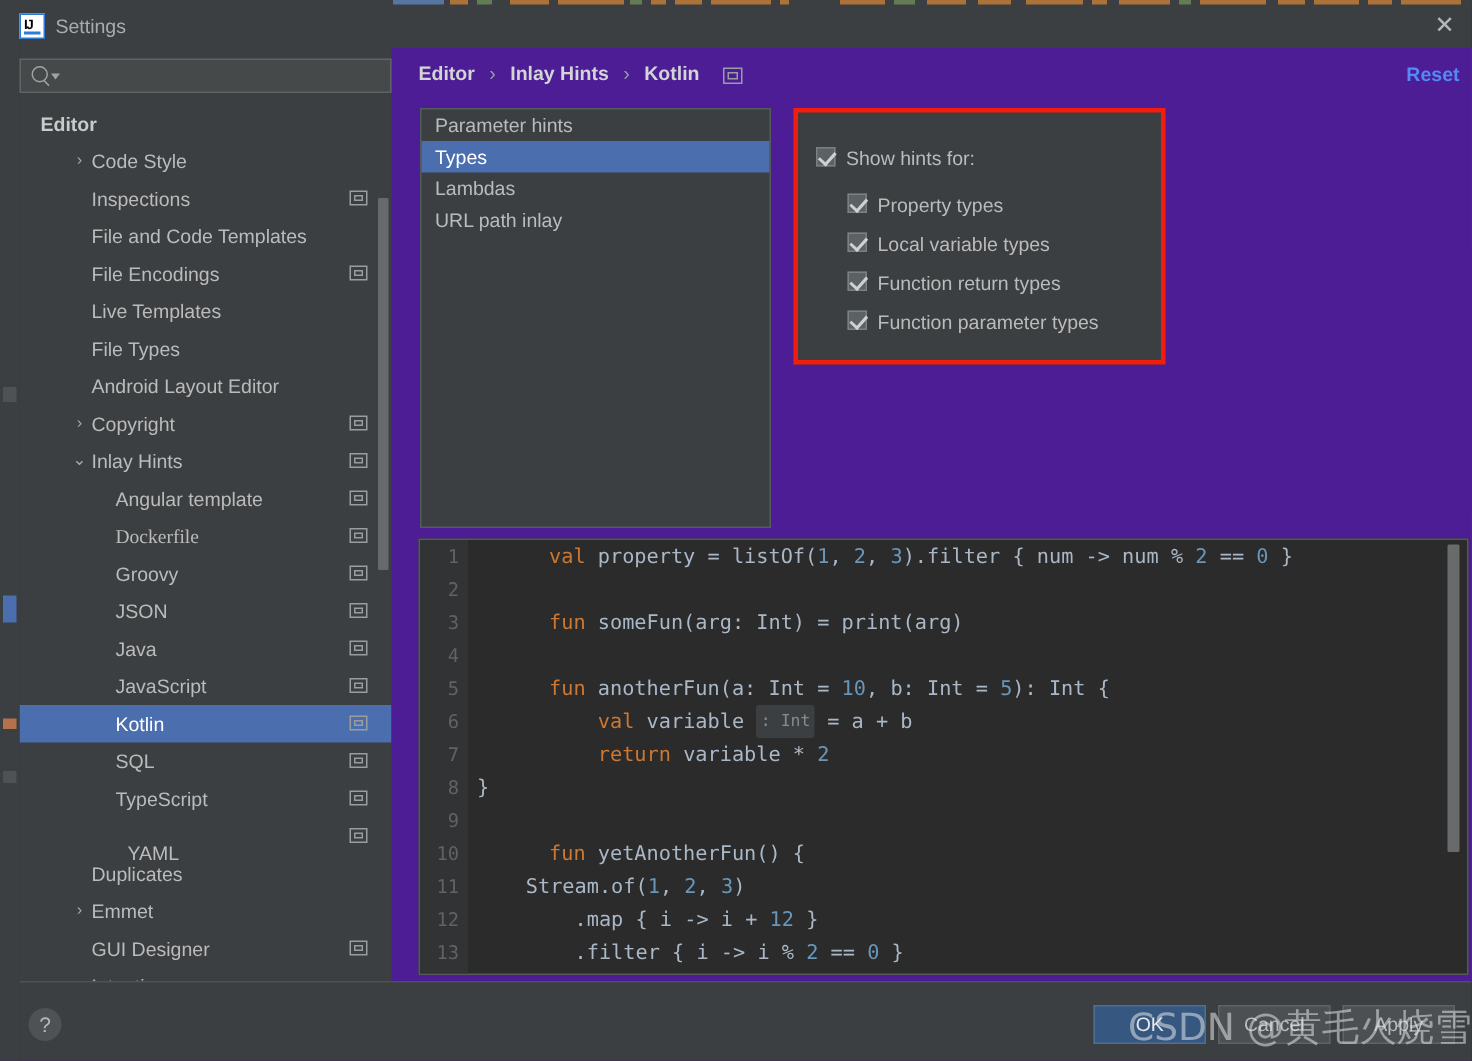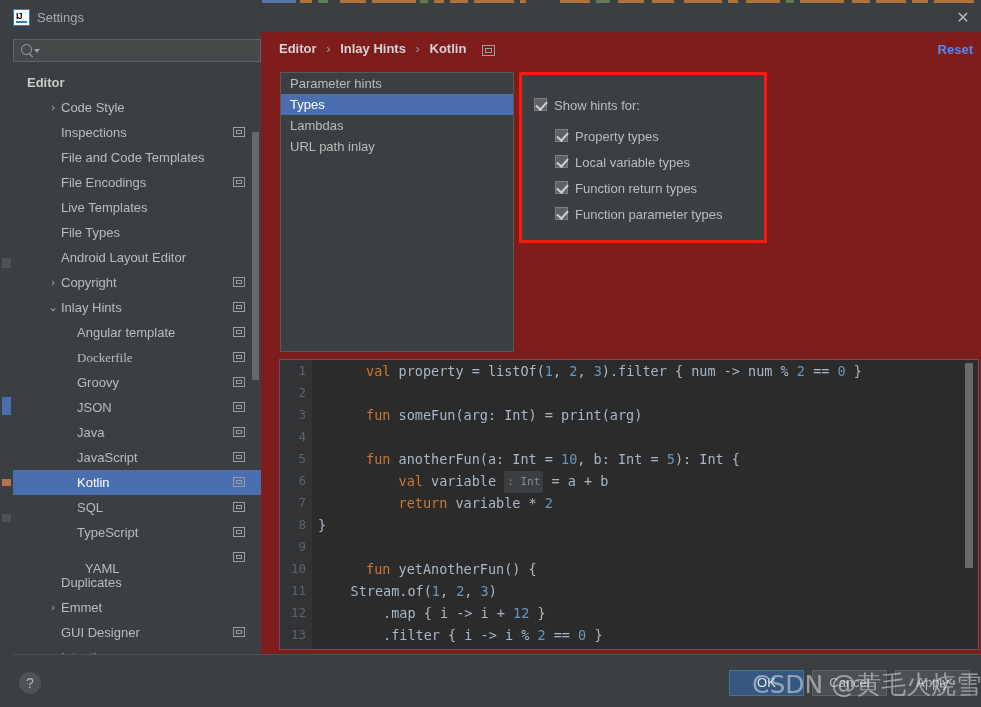--- a/index.html
+++ b/index.html
@@ -34,21 +34,21 @@
   .bg-left .chip {
     position: absolute; left: 2px; width: 9px; height: 10px; background: #4e5254;
   }
   .bg-left .chip.sel { background: #4b6eaf; height: 18px; }
   .bg-left .chip.or { background: #b3714e; }
 
   
   .dialog {
     position: absolute; left: 13px; top: 4px;
     width: 968px; height: 703px;
-    background: #7f1d1d;
+    background: #4c1d95;
   }
 
   
   .titlebar {
     position: absolute; left: 0; top: 0; width: 968px; height: 28px;
     background: #3c3f41;
   }
   .ij-logo {
     position: absolute; left: 0px; top: 5px; width: 17px; height: 17px;
     background: #ffffff; border: 1px solid #2d7cd6;
@@ -165,21 +165,21 @@
     background: #3c3f41; border: 1px solid #555a5c; box-sizing: border-box;
   }
   .hrow {
     height: 21px; line-height: 21px; padding-left: 9px;
     font-size: 13px; color: #bbbbbb; cursor: default; white-space: nowrap;
   }
   .hrow.sel { background: #4b6eaf; color: #ffffff; }
 
   
   .cbpanel {
-    position: absolute; left: 250px; top: 40px;
+    position: absolute; left: 260px; top: 40px;
     width: 248px; height: 171px;
     background: #3c3f41;
     border: 3px solid #f41c0c; box-sizing: border-box; padding-left: 26px;
   }
   .cbrow {
     position: absolute; height: 18px; line-height: 18px;
     font-size: 13px; color: #bbbbbb; white-space: nowrap; cursor: default;
   }
   .cbox {
     position: absolute; left: 0; top: 1px;

